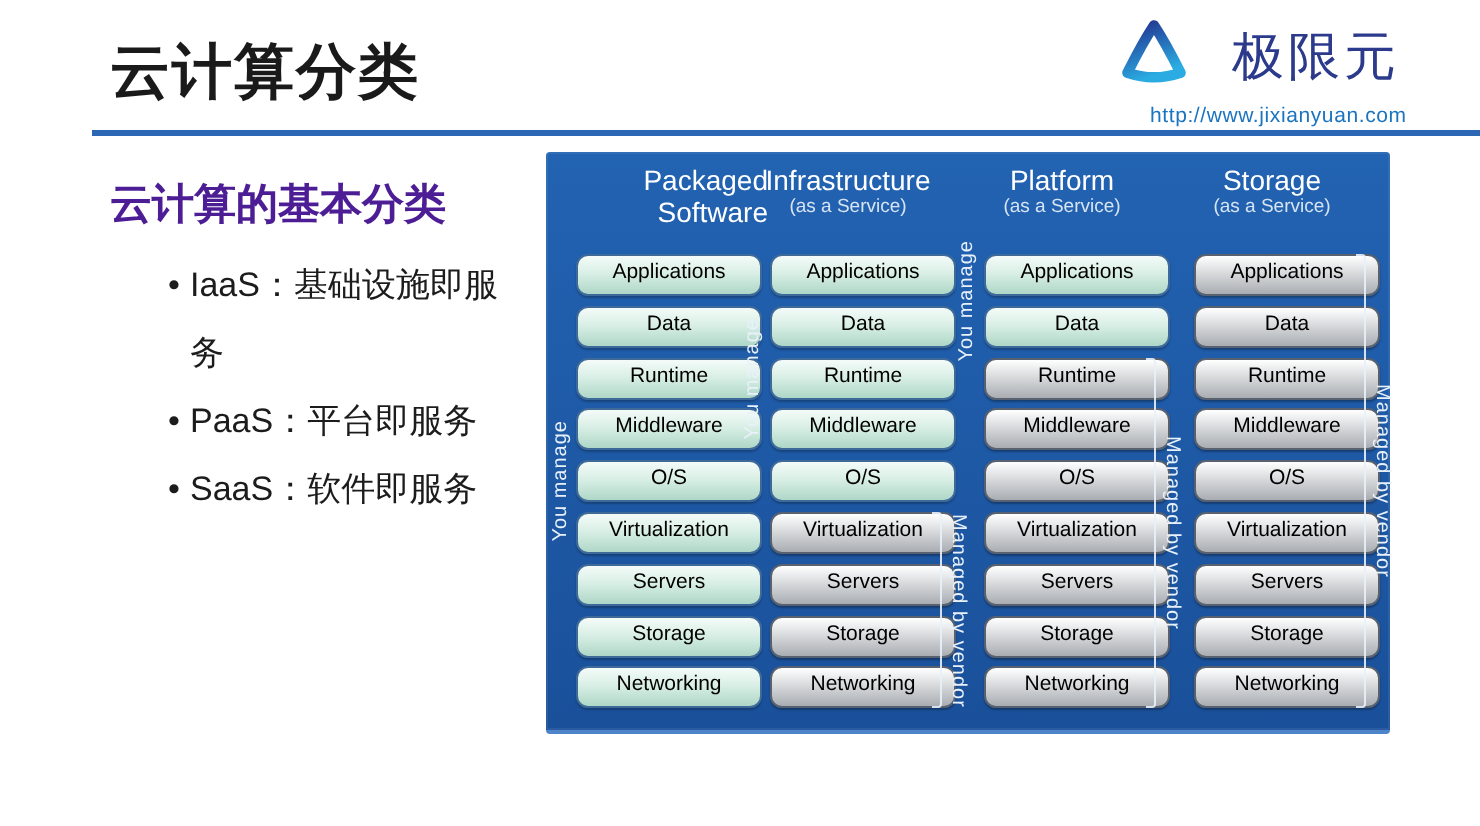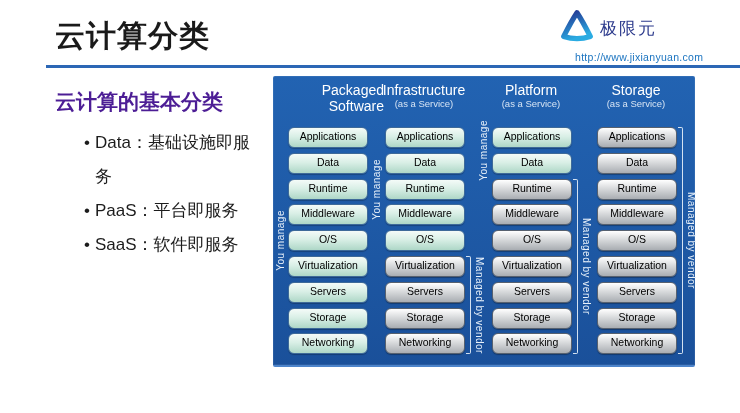--- a/index.html
+++ b/index.html
@@ -8,39 +8,39 @@
 
   
   .slide-title{position:absolute;left:55px;top:16px;font-size:30px;font-weight:700;
     color:var(--title_text);letter-spacing:1px;}
   .title-underline{position:absolute;left:46px;top:65px;width:694px;height:3px;
     background:var(--underline);}
 
   
   .logo-wrap{position:absolute;left:558px;top:7px;width:170px;}
   .logo-row{display:flex;align-items:center;}
-  .logo-name{font-size:17px;color:var(--logo_text);letter-spacing:2px;margin-left:4px;}
+  .logo-name{font-size:26px;color:var(--logo_text);letter-spacing:2px;margin-left:20px;}
   .logo-url{font-size:10.5px;color:var(--logo_url);margin-top:2px;margin-left:17px;letter-spacing:.3px;}
 
   
   .left-heading{position:absolute;left:55px;top:88px;font-size:21px;font-weight:600;color:#4c1d95;}
   .bullet-list{position:absolute;left:84px;top:126px;width:200px;}
   .bullet-item{display:flex;font-size:17px;font-weight:500;color:#1c1c1c;line-height:34px;}
   .bullet-marker{width:11px;flex:0 0 11px;}
   .bullet-text{width:168px;}
 
   
   .panel{position:absolute;left:273px;top:76px;width:422px;height:289px;
     background:linear-gradient(180deg,var(--panel_bg_top),var(--panel_bg_bottom));
     border-bottom:2px solid #4d84ca;border-radius:2px;
     box-shadow:inset 0 0 0 1px rgba(255,255,255,0.07);}
   .col-header{position:absolute;text-align:center;color:#fff;}
   .col-header .main{font-size:14px;line-height:16px;font-weight:400;}
   .col-header .sub{font-size:9.5px;line-height:11px;color:#d6e4f4;}
-  .layer-box{position:absolute;width:80px;height:21px;box-sizing:border-box;
+  .layer-box{position:absolute;width:93px;height:21px;box-sizing:border-box;
     border-radius:6px;text-align:center;font-size:10.5px;line-height:17.5px;color:#000;}
   .layer-box.teal{background:linear-gradient(180deg,var(--teal_box_top) 0%,#d9efe6 45%,var(--teal_box_bottom) 100%);
     border:1.5px solid var(--teal_border);box-shadow:0 1px 1px rgba(0,0,0,0.25);}
   .layer-box.gray{background:linear-gradient(180deg,var(--gray_box_top) 0%,#d8dadc 45%,var(--gray_box_bottom) 100%);
     border:1.5px solid var(--gray_border);box-shadow:0 1px 1px rgba(0,0,0,0.3);}
   .vlabel-wrap{position:absolute;display:flex;align-items:center;justify-content:center;}
   .vlabel{writing-mode:vertical-rl;font-size:10px;color:var(--label_text);letter-spacing:.5px;white-space:nowrap;}
   .vlabel.up{transform:rotate(180deg);}
   .bracket{position:absolute;width:5px;box-sizing:border-box;
     border:1.6px solid var(--label_text);border-left:none;opacity:.9;border-radius:0 2px 2px 0;}
@@ -68,21 +68,21 @@
       </span>
       <span class="logo-name">极限元</span>
     </div>
     <div class="logo-url">http://www.jixianyuan.com</div>
   </div>
 
   <div class="left-heading">云计算的基本分类</div>
   <div class="bullet-list">
       <div class="bullet-item">
         <span class="bullet-marker">•</span>
-        <span class="bullet-text">Data：基础设施即服务</span>
+        <span class="bullet-text">IaaS：基础设施即服务</span>
       </div>
       <div class="bullet-item">
         <span class="bullet-marker">•</span>
         <span class="bullet-text">PaaS：平台即服务</span>
       </div>
       <div class="bullet-item">
         <span class="bullet-marker">•</span>
         <span class="bullet-text">SaaS：软件即服务</span>
       </div>
     </div>

